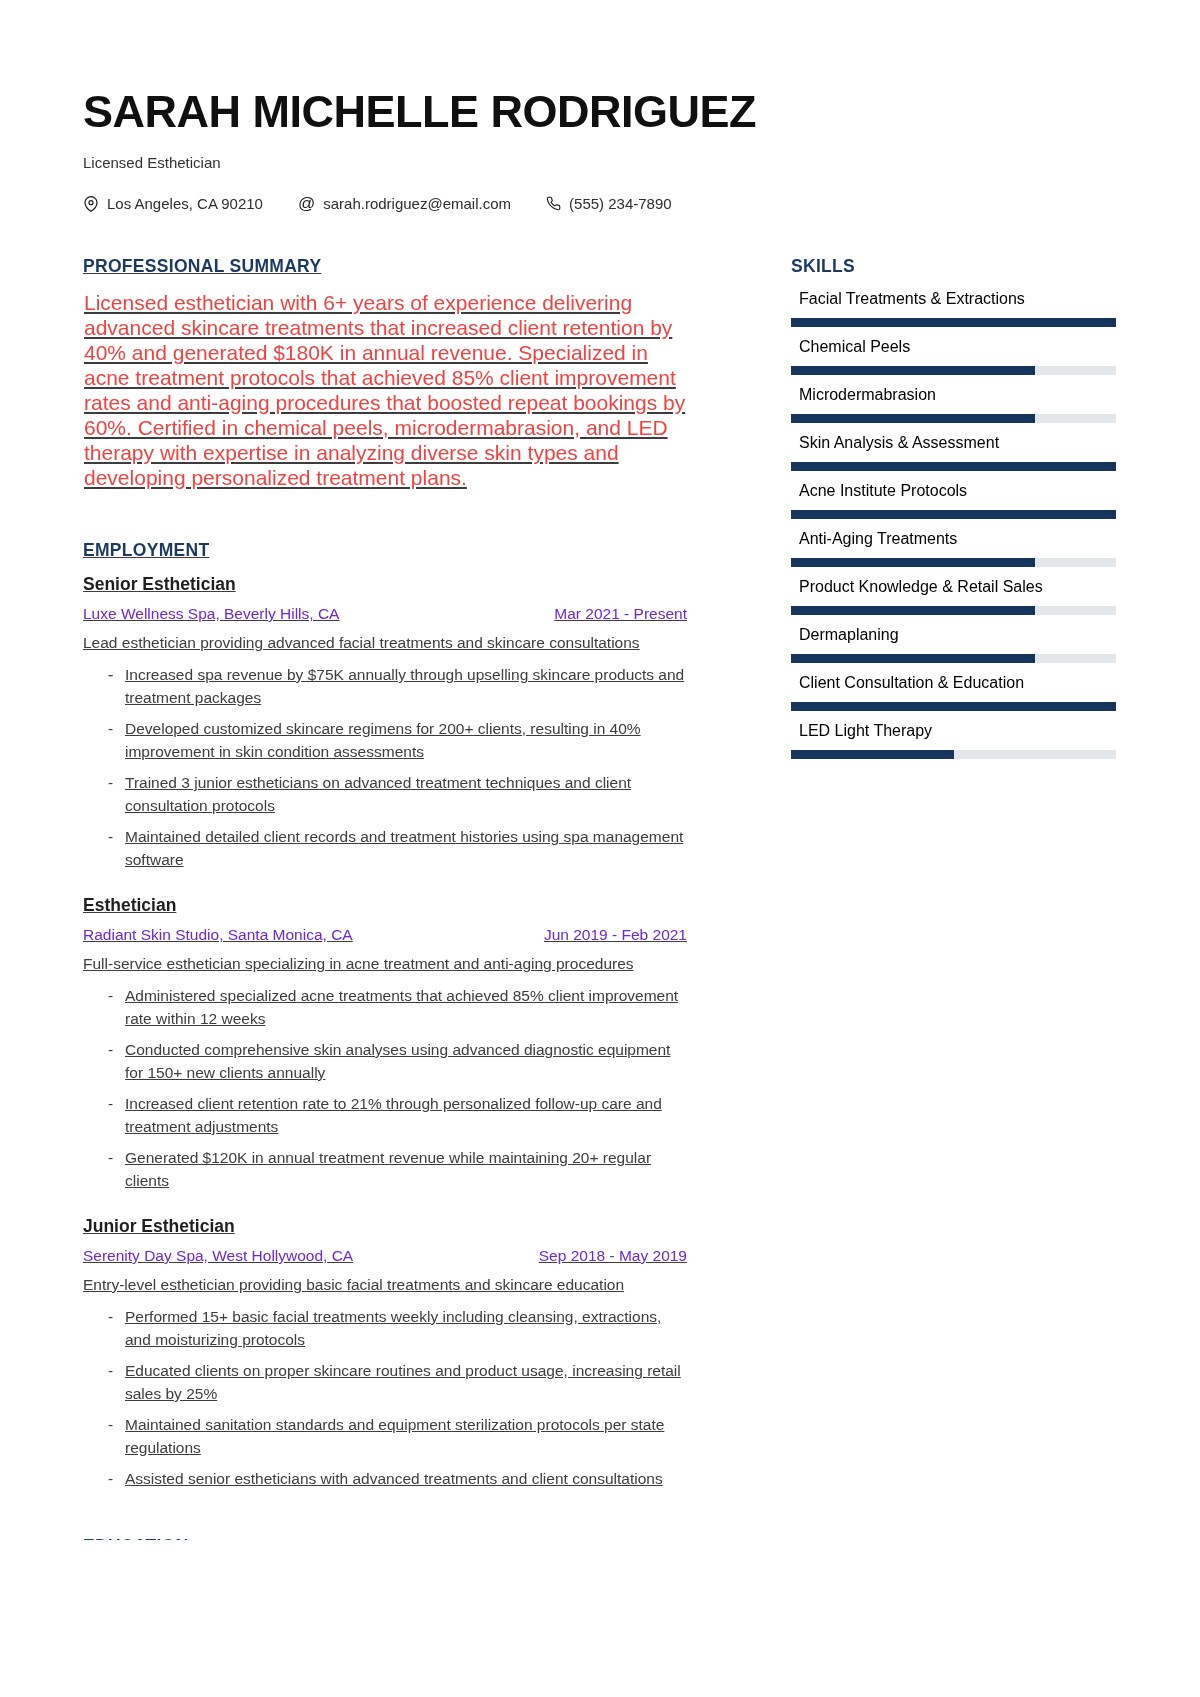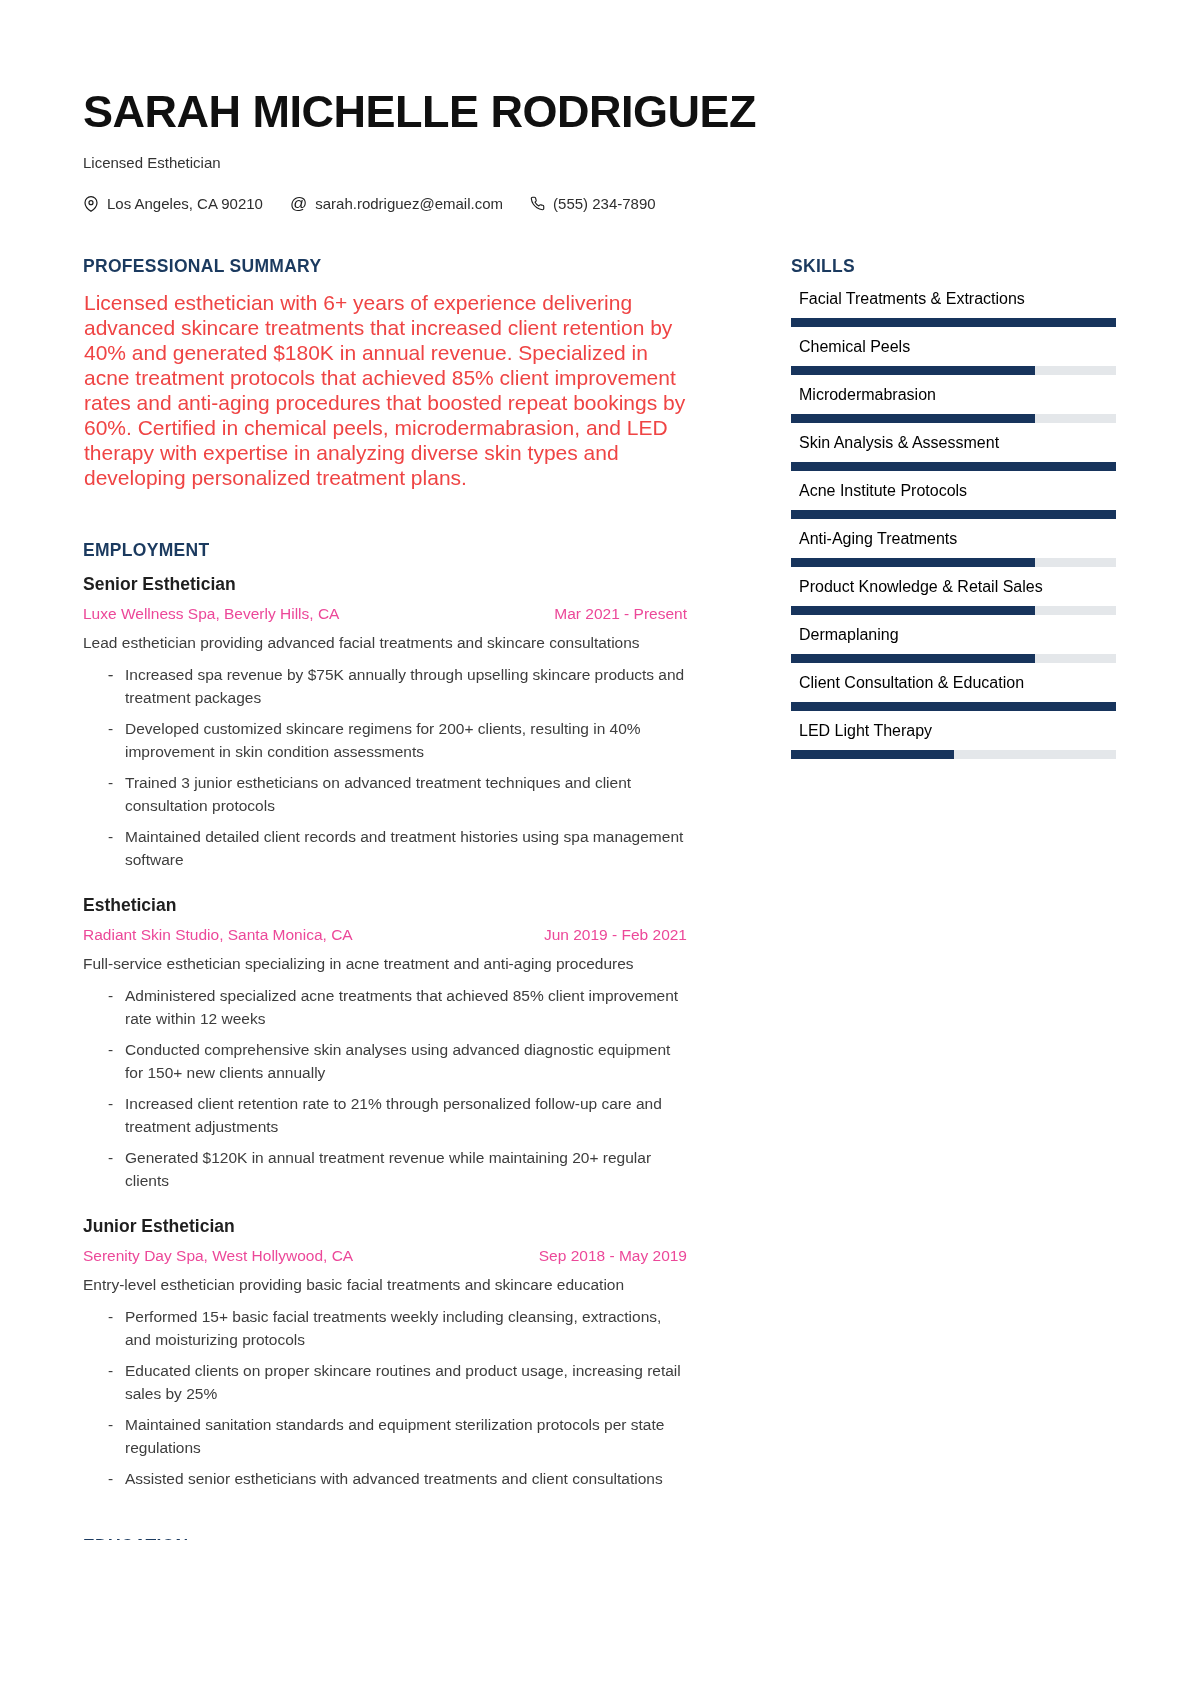--- a/index.html
+++ b/index.html
@@ -26,30 +26,30 @@
   }
   .subtitle {
     font-size: 15px;
     line-height: 26px;
     color: #333333;
     margin: 0 0 19px 0;
   }
   .contact-row {
     display: flex;
     align-items: center;
-    gap: 27px;
+    gap: 35px;
     font-size: 15px;
     color: #2e2e2e;
   }
   .contact-item { display: flex; align-items: center; gap: 8px; }
   .contact-item svg { display: block; }
   .at-glyph { font-size: 17px; line-height: 16px; color: #1a1a1a; }
   
   .columns { display: flex; gap: 104px; margin-top: 44px; }
-  .left-col { width: 604px; flex: none; }
+  .left-col { width: 604px; flex: none; text-decoration: underline; }
   .right-col { width: 325px; flex: none; }
   h2.section-heading {
     margin: 0 0 14px 0;
     font-size: 17.5px;
     line-height: 20px;
     font-weight: 700;
     letter-spacing: 0.3px;
     color: #1b3a5f;
   }
   
@@ -69,21 +69,21 @@
     font-weight: 700;
     color: #1f1f1f;
     margin: 0 0 7px 0;
   }
   .company-row {
     display: flex;
     justify-content: space-between;
     align-items: flex-end;
     font-size: 15.5px;
     line-height: 21px;
-    color: #ec4899;
+    color: #6d28d9;
     margin: 8px 0 7px 0;
   }
   .job-desc {
     font-size: 15.5px;
     line-height: 23px;
     color: #3d3d3d;
     margin: 0 0 9px 0;
   }
   ul.bullets { list-style: none; margin: 0; padding: 0; }
   li.bullet {

